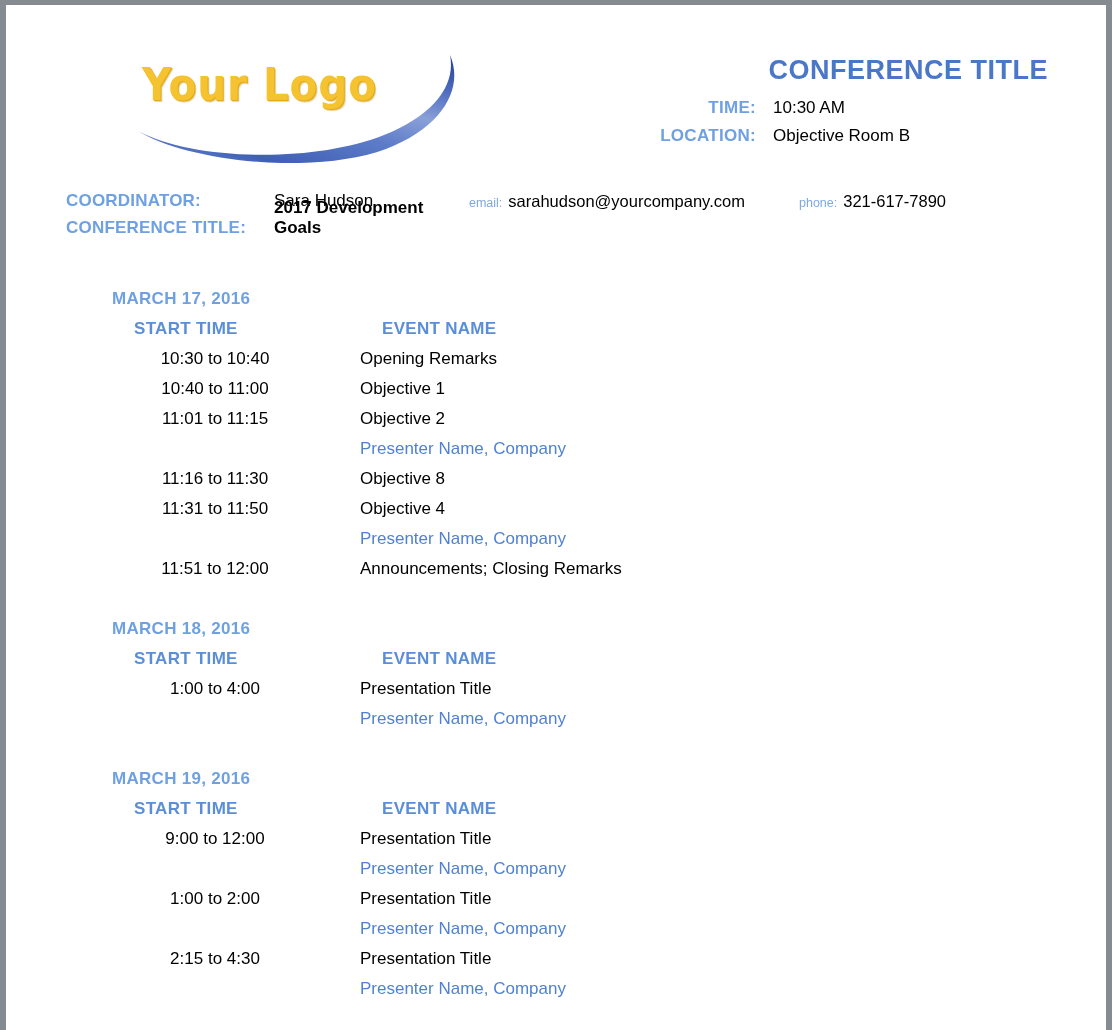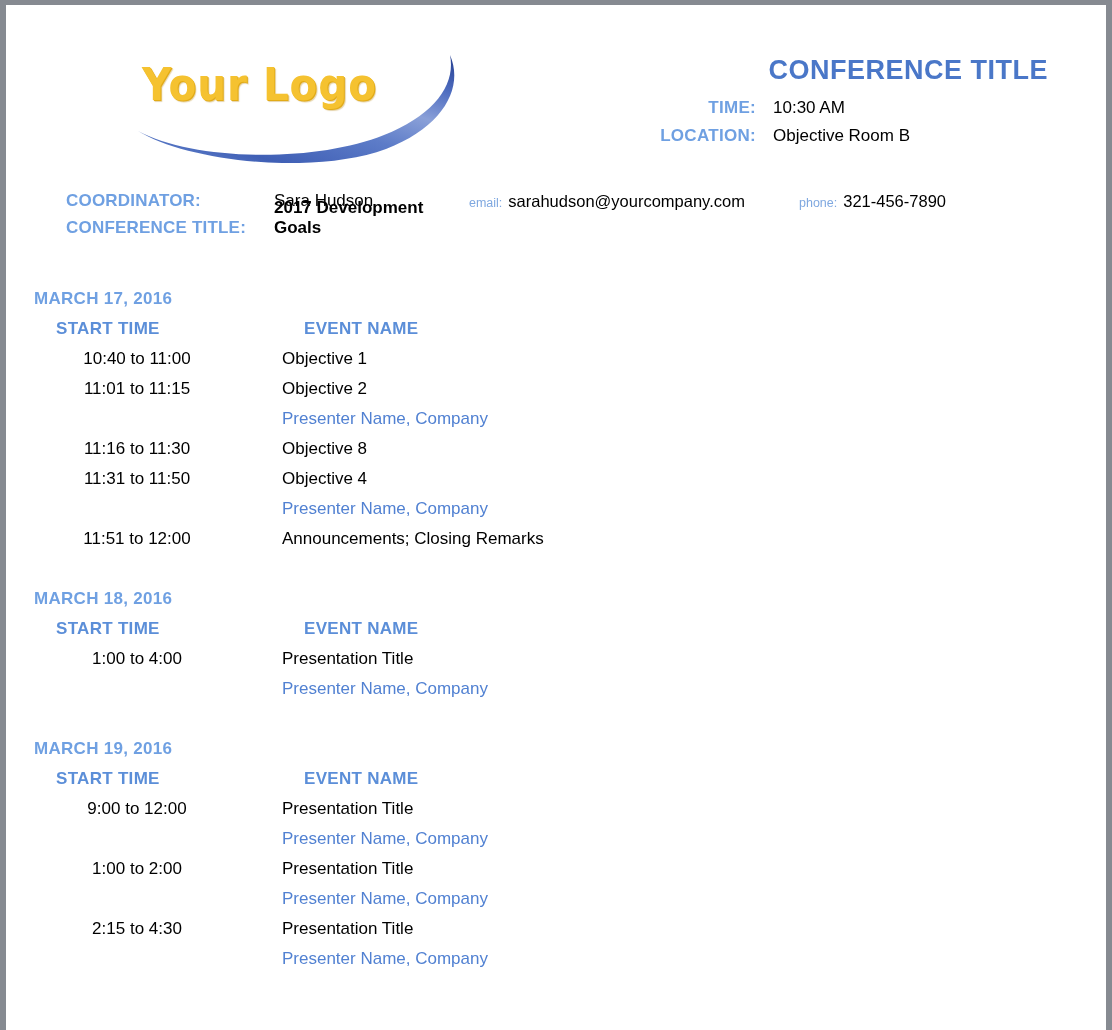--- a/index.html
+++ b/index.html
@@ -144,21 +144,21 @@
   }
   .contact-group {
     display: flex;
     align-items: baseline;
   }
   .contact-email { width: 330px; }
 
   
   .agenda {
     margin-top: 46px;
-    padding-left: 28px;
+    padding-left: 106px;
   }
   .day-section { margin-bottom: 0; }
   .day-title {
     font-size: 17px;
     font-weight: bold;
     color: #6fa0e2;
     letter-spacing: 0.3px;
     height: 30px;
     line-height: 30px;
   }
@@ -247,37 +247,41 @@
   <div class="coord-block">
     <div class="coord-row">
       <span class="coord-label">COORDINATOR:</span>
       <span class="coord-value">Sara Hudson</span>
       <span class="contact-group contact-email">
         <span class="mini-label">email:</span>
         <span class="mini-value">sarahudson@yourcompany.com</span>
       </span>
       <span class="contact-group">
         <span class="mini-label">phone:</span>
-        <span class="mini-value">321-456-7890</span>
+        <span class="mini-value">321-617-7890</span>
       </span>
     </div>
     <div class="coord-row">
       <span class="coord-label">CONFERENCE TITLE:</span>
       <span class="coord-value bold">2017 Development Goals</span>
     </div>
   </div>
 
   <div class="agenda">
         <div class="day-section">
           <div class="day-title">MARCH 17, 2016</div>
           <div class="col-headers">
             <span class="col-head-time">START TIME</span>
             <span class="col-head-event">EVENT NAME</span>
           </div>
           <div class="event-row">
+            <span class="cell-time">10:30 to 10:40</span>
+            <span class="cell-event">Opening Remarks</span>
+          </div>
+          <div class="event-row">
             <span class="cell-time">10:40 to 11:00</span>
             <span class="cell-event">Objective 1</span>
           </div>
           <div class="event-row">
             <span class="cell-time">11:01 to 11:15</span>
             <span class="cell-event">Objective 2</span>
           </div>
           <div class="event-row">
             <span class="cell-time"></span>
             <span class="cell-event presenter">Presenter Name, Company</span>

